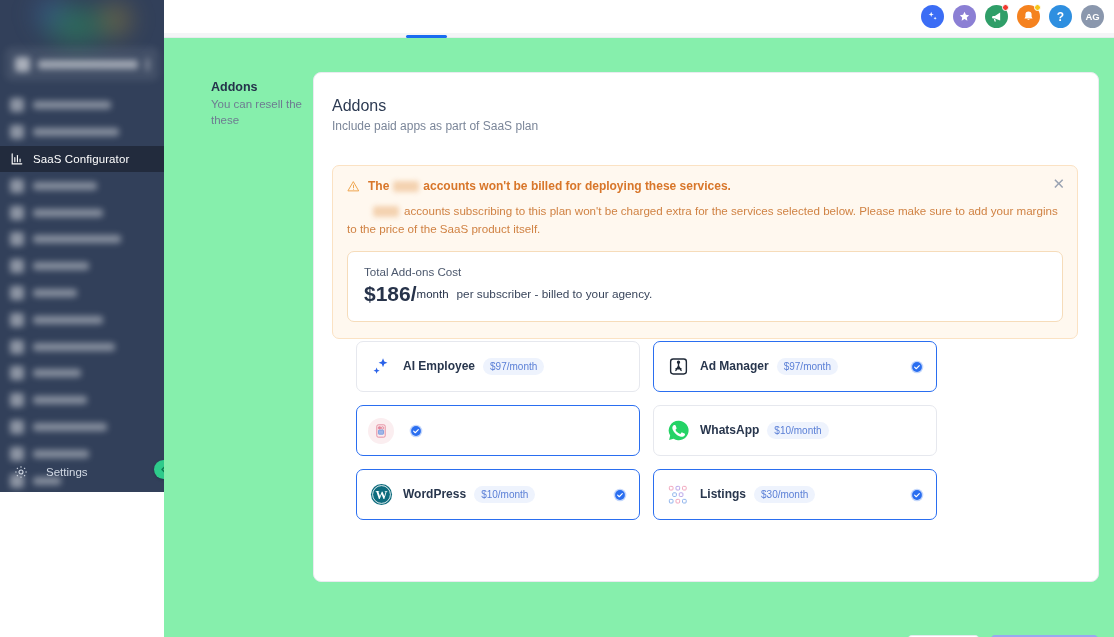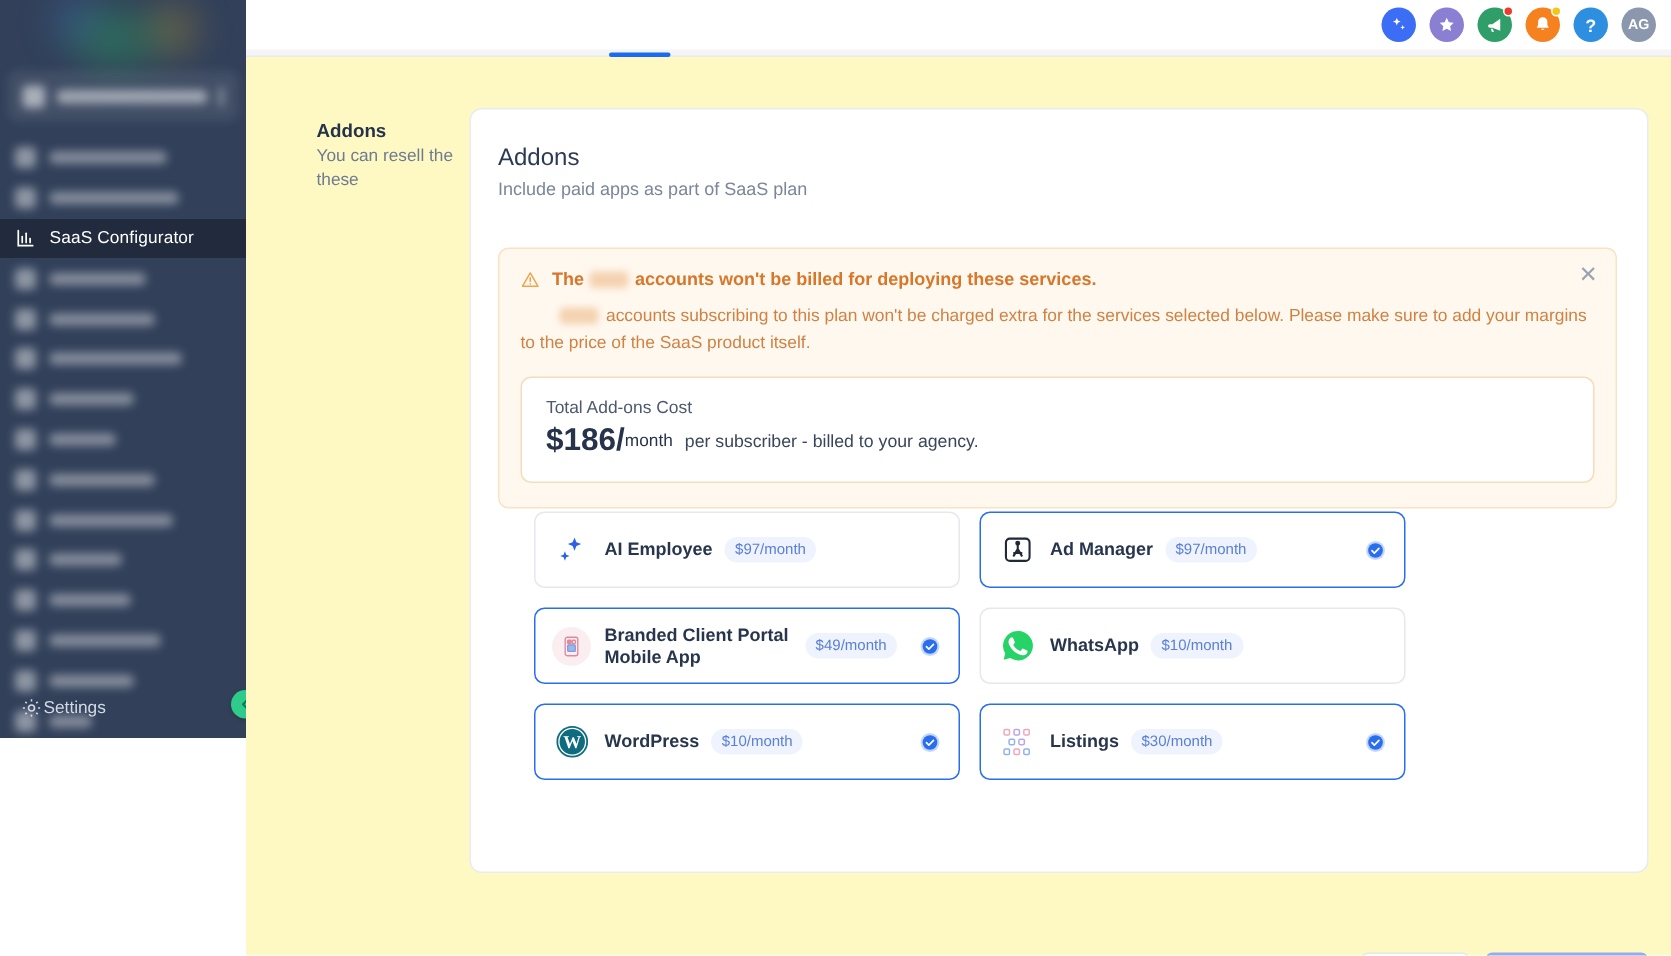--- a/index.html
+++ b/index.html
@@ -60,21 +60,21 @@
   }
   .nav-item.active .n-lbl {
     height: auto; background: none; border-radius: 0;
     font-size: 11.5px; color: #fff; letter-spacing: .1px;
   }
   .nav-item .badge { width: 28px; height: 11px; border-radius: 3px; background: #e0b429; }
   .nav-item .badge2 { width: 26px; height: 9px; border-radius: 2px; background: #d9a823; }
 
   .settings-row {
     position: absolute; bottom: 7px; left: 0; width: 164px;
-    display: flex; align-items: center; gap: 1px;
+    display: flex; align-items: center; gap: 18px;
     padding: 0 14px; height: 26px;
     color: #d3dae5; font-size: 11.5px;
   }
   .collapse-btn {
     position: absolute; left: 154px; bottom: 13px;
     width: 19px; height: 19px; border-radius: 50%;
     background: #2ecb8b;
     display: flex; align-items: center; justify-content: center;
     z-index: 5;
     box-shadow: 0 1px 3px rgba(0,0,0,0.18);
@@ -105,21 +105,21 @@
     border-bottom: 1px solid #e8eaee;
   }
   .tab-underline {
     position: absolute; left: 242px; bottom: -1px;
     width: 41px; height: 2.6px; background: #1a6cf0; border-radius: 2px;
   }
 
   .content {
     position: relative;
     height: calc(637px - 38px);
-    background: #fef9c3;
+    background: #86efac;
     padding: 34px 0 0 0;
   }
 
   .left-label {
     position: absolute; left: 47px; top: 42px; width: 100px;
   }
   .left-label .ll-title { font-size: 12.5px; font-weight: bold; color: #24324a; margin-bottom: 3px; }
   .left-label .ll-sub { font-size: 11.5px; color: #6e7b91; line-height: 1.35; }
 
   .card {
@@ -461,24 +461,20 @@
 
           <div class="addon selected wrap">
             <span class="a-icon" style="background:#fbeef0">
               <svg width="14" height="14" viewBox="0 0 16 20" fill="none" stroke="#e3879b" stroke-width="1.3" stroke-linejoin="round">
                 <rect x="2" y="1.2" width="12" height="17.6" rx="2"></rect>
                 <rect x="4.4" y="4" width="3.2" height="3.2" rx="0.6" fill="#e3879b"></rect>
                 <rect x="8.8" y="4" width="2.8" height="3.2" rx="0.6"></rect>
                 <rect x="4.4" y="8.6" width="7.2" height="6" rx="0.8" fill="#9fb6e8" stroke="#7e9ede"></rect>
               </svg>
             </span>
-            <div class="a-mid">
-              <span class="a-name">Branded Client Portal Mobile App</span>
-              <span class="a-price" style="margin-left:auto">$49/month</span>
-            </div>
             <div class="a-right" style="margin-left:6px">
               <svg class="check" viewBox="0 0 20 20">
                 <circle cx="10" cy="10" r="9" fill="#2a6ef0" opacity="0.28"></circle>
                 <circle cx="10" cy="10" r="7" fill="#2a6ef0"></circle>
                 <path d="M6.6 10.2l2.3 2.3 4.4-4.6" fill="none" stroke="#fff" stroke-width="1.6" stroke-linecap="round" stroke-linejoin="round"></path>
               </svg>
             </div>
           </div>
 
           <div class="addon">

